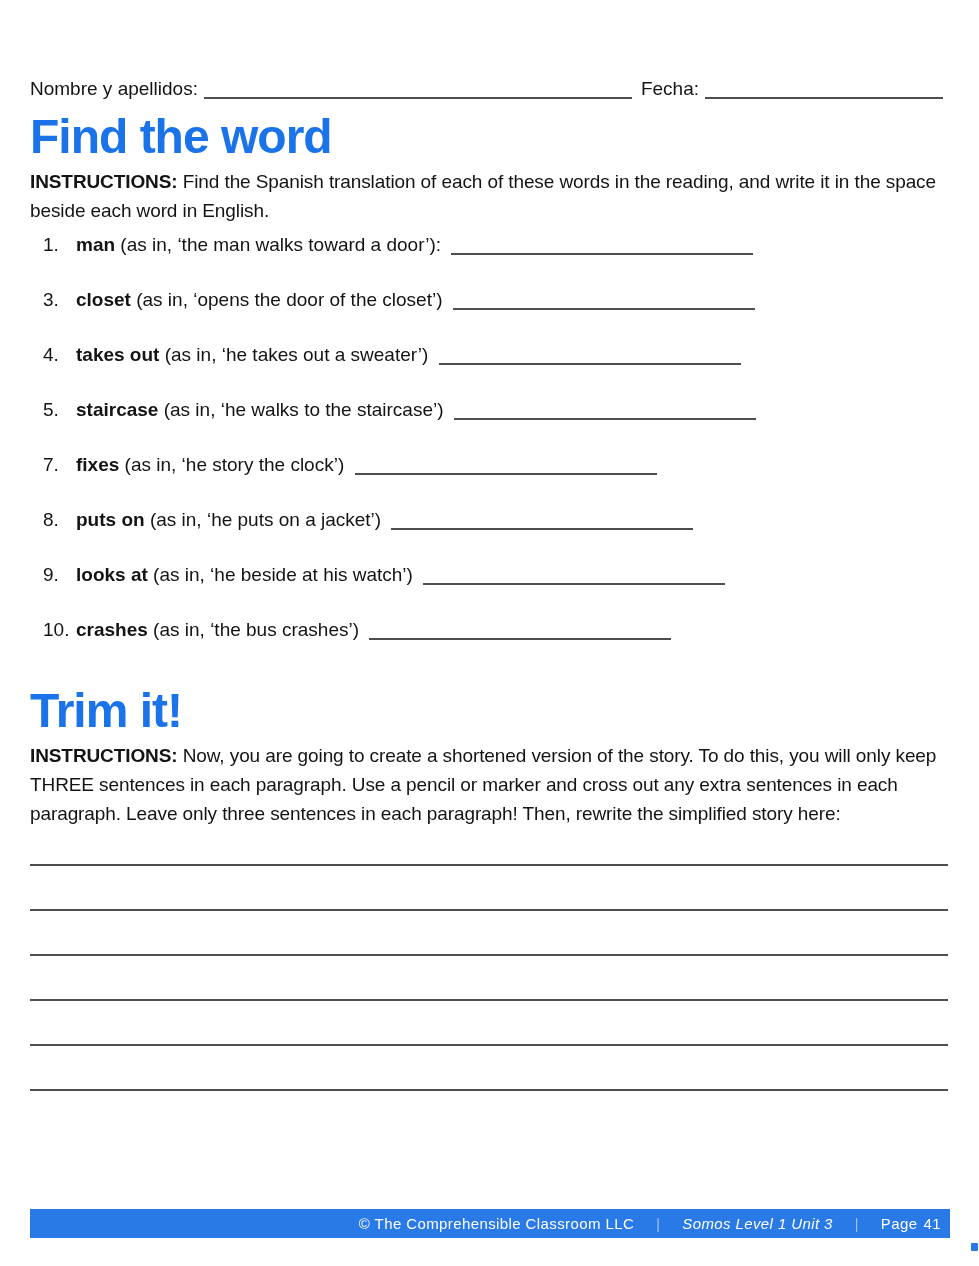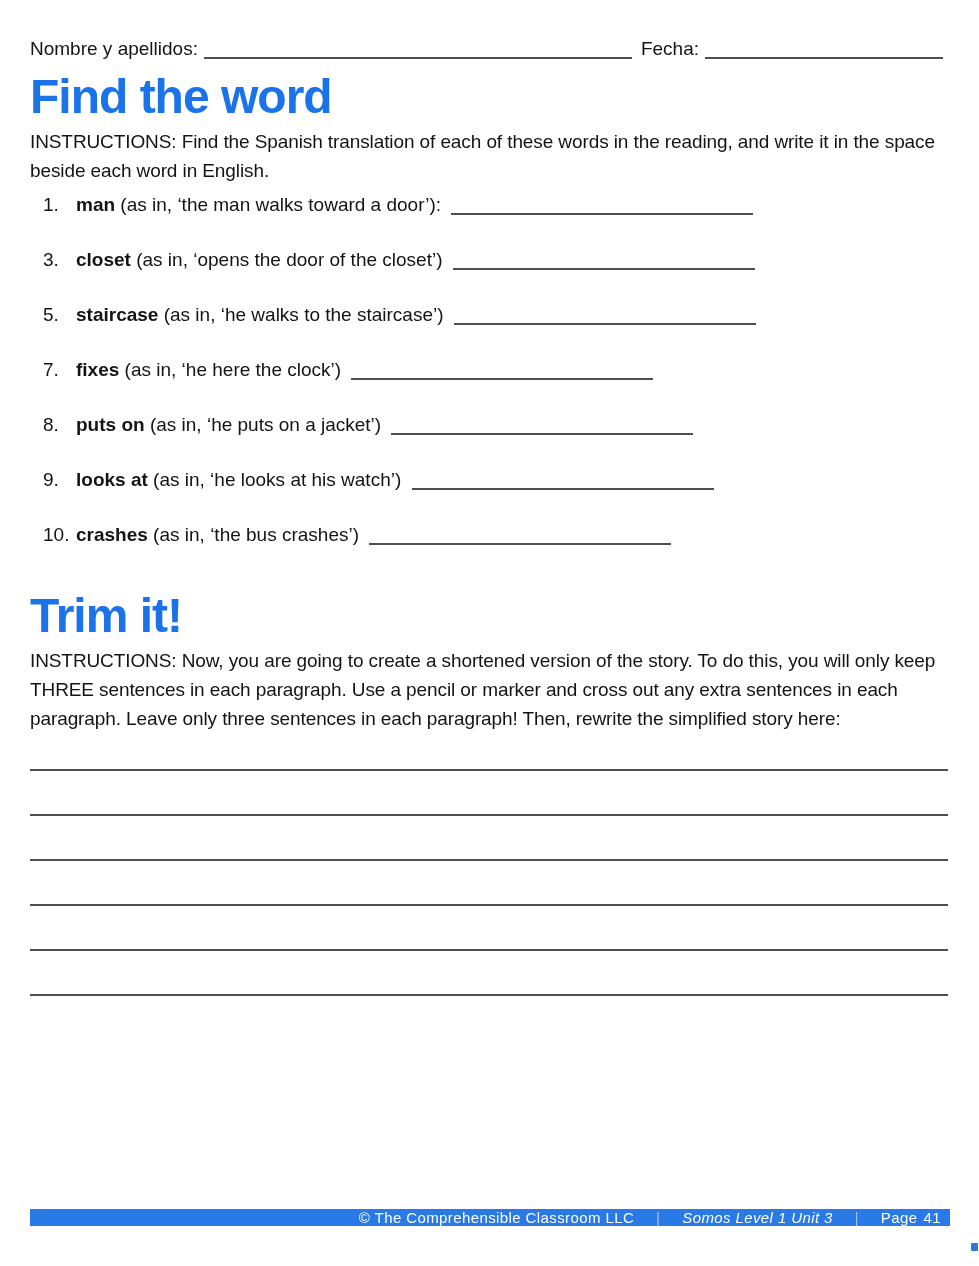--- a/index.html
+++ b/index.html
@@ -7,21 +7,21 @@
     --footer-blue:#2979e6;
     --line:#4e4e4e;
     --ink:#141414;
   }
   *{margin:0;padding:0;box-sizing:border-box;}
   html,body{background:#ffffff;}
   body{
     width:979px;height:1266px;position:relative;overflow:hidden;
     font-family:"Liberation Sans",sans-serif;color:var(--ink);
   }
-  .page{padding:38px 31px 0 30px;}
+  .page{padding:78px 31px 0 30px;}
 
   
   .name-row{font-size:19px;white-space:nowrap;}
   .blank{
     display:inline-block;height:1px;border-bottom:2px solid var(--line);
     vertical-align:-4px;
   }
   .name-blank{width:428px;margin-left:6px;}
   .date-blank{width:238px;margin-left:6px;}
   .fecha{margin-left:9px;}
@@ -31,39 +31,39 @@
     margin-top:14px;
     font-size:48px;line-height:46px;font-weight:700;letter-spacing:-1px;
     color:var(--accent);
   }
   h1.trim{margin-top:47px;}
 
   
   p.instr{
     margin-top:7px;font-size:19px;line-height:29px;letter-spacing:-0.1px;
   }
-  p.instr b{font-weight:400;}
+  p.instr b{font-weight:700;}
 
   
   .vocab-list{margin-top:9px;}
   .item{
     height:22px;margin-bottom:33px;font-size:19px;white-space:nowrap;margin-left:13px;
   }
   .item .num{display:inline-block;width:33px;}
   .item .w{font-weight:700;}
   .item-blank{width:302px;margin-left:5px;}
 
   
   .write-lines{margin-top:0;}
   .write-line{height:45px;border-bottom:2px solid var(--line);}
   .write-line:first-child{height:38px;}
 
   
   .footer{
-    position:absolute;left:30px;top:1209px;width:920px;height:17px;
+    position:absolute;left:30px;top:1209px;width:920px;height:29px;
     background:var(--footer-blue);color:#ffffff;
     display:flex;align-items:center;justify-content:flex-end;
     gap:22px;padding-right:9px;font-size:15px;letter-spacing:0.4px;
     white-space:nowrap;
   }
   .footer .sep{opacity:0.55;font-size:14px;}
   .footer .series{font-style:italic;}
   .footer .pgnum{margin-left:6px;}
   .corner-mark{
     position:absolute;left:971px;top:1243px;width:7px;height:8px;
@@ -79,24 +79,25 @@
     <span>Nombre y apellidos:</span><span class="blank name-blank"></span><span class="fecha">Fecha:</span><span class="blank date-blank"></span>
   </div>
 
   <h1 class="title">Find the word</h1>
 
   <p class="instr"><b>INSTRUCTIONS:</b><span> Find the Spanish translation of each of these words in the reading, and write it in the space beside each word in English.</span></p>
 
   <div class="vocab-list">
     <div class="item"><span class="num">1.</span><span class="w">man</span><span> (as in, ‘the man walks toward a door’): </span><span class="blank item-blank"></span></div>
     <div class="item"><span class="num">3.</span><span class="w">closet</span><span> (as in, ‘opens the door of the closet’) </span><span class="blank item-blank"></span></div>
+    <div class="item"><span class="num">4.</span><span class="w">takes out</span><span> (as in, ‘he takes out a sweater’) </span><span class="blank item-blank"></span></div>
     <div class="item"><span class="num">5.</span><span class="w">staircase</span><span> (as in, ‘he walks to the staircase’) </span><span class="blank item-blank"></span></div>
-    <div class="item"><span class="num">7.</span><span class="w">fixes</span><span> (as in, ‘he here the clock’) </span><span class="blank item-blank"></span></div>
+    <div class="item"><span class="num">7.</span><span class="w">fixes</span><span> (as in, ‘he story the clock’) </span><span class="blank item-blank"></span></div>
     <div class="item"><span class="num">8.</span><span class="w">puts on</span><span> (as in, ‘he puts on a jacket’) </span><span class="blank item-blank"></span></div>
-    <div class="item"><span class="num">9.</span><span class="w">looks at</span><span> (as in, ‘he looks at his watch’) </span><span class="blank item-blank"></span></div>
+    <div class="item"><span class="num">9.</span><span class="w">looks at</span><span> (as in, ‘he beside at his watch’) </span><span class="blank item-blank"></span></div>
     <div class="item"><span class="num">10.</span><span class="w">crashes</span><span> (as in, ‘the bus crashes’) </span><span class="blank item-blank"></span></div>
   </div>
 
   <h1 class="title trim">Trim it!</h1>
 
   <p class="instr"><b>INSTRUCTIONS:</b><span> Now, you are going to create a shortened version of the story. To do this, you will only keep THREE sentences in each paragraph. Use a pencil or marker and cross out any extra sentences in each paragraph. Leave only three sentences in each paragraph! Then, rewrite the simplified story here:</span></p>
 
   <div class="write-lines">
     <div class="write-line"></div>
     <div class="write-line"></div>

